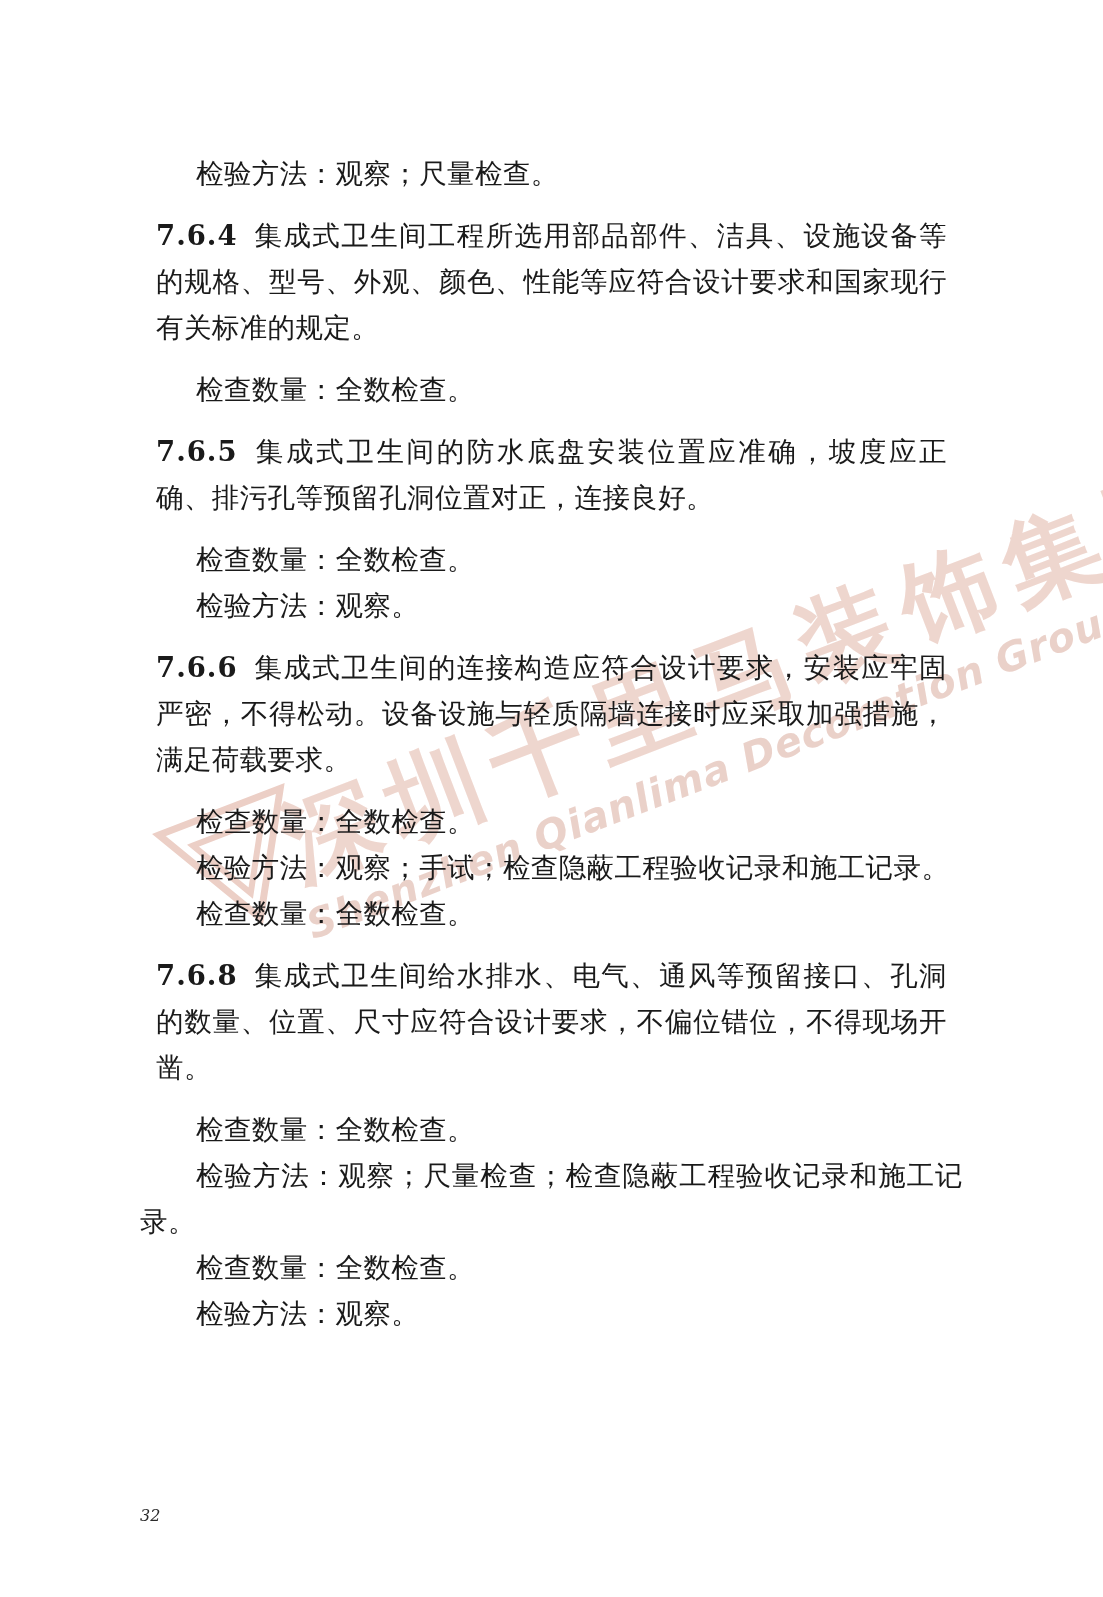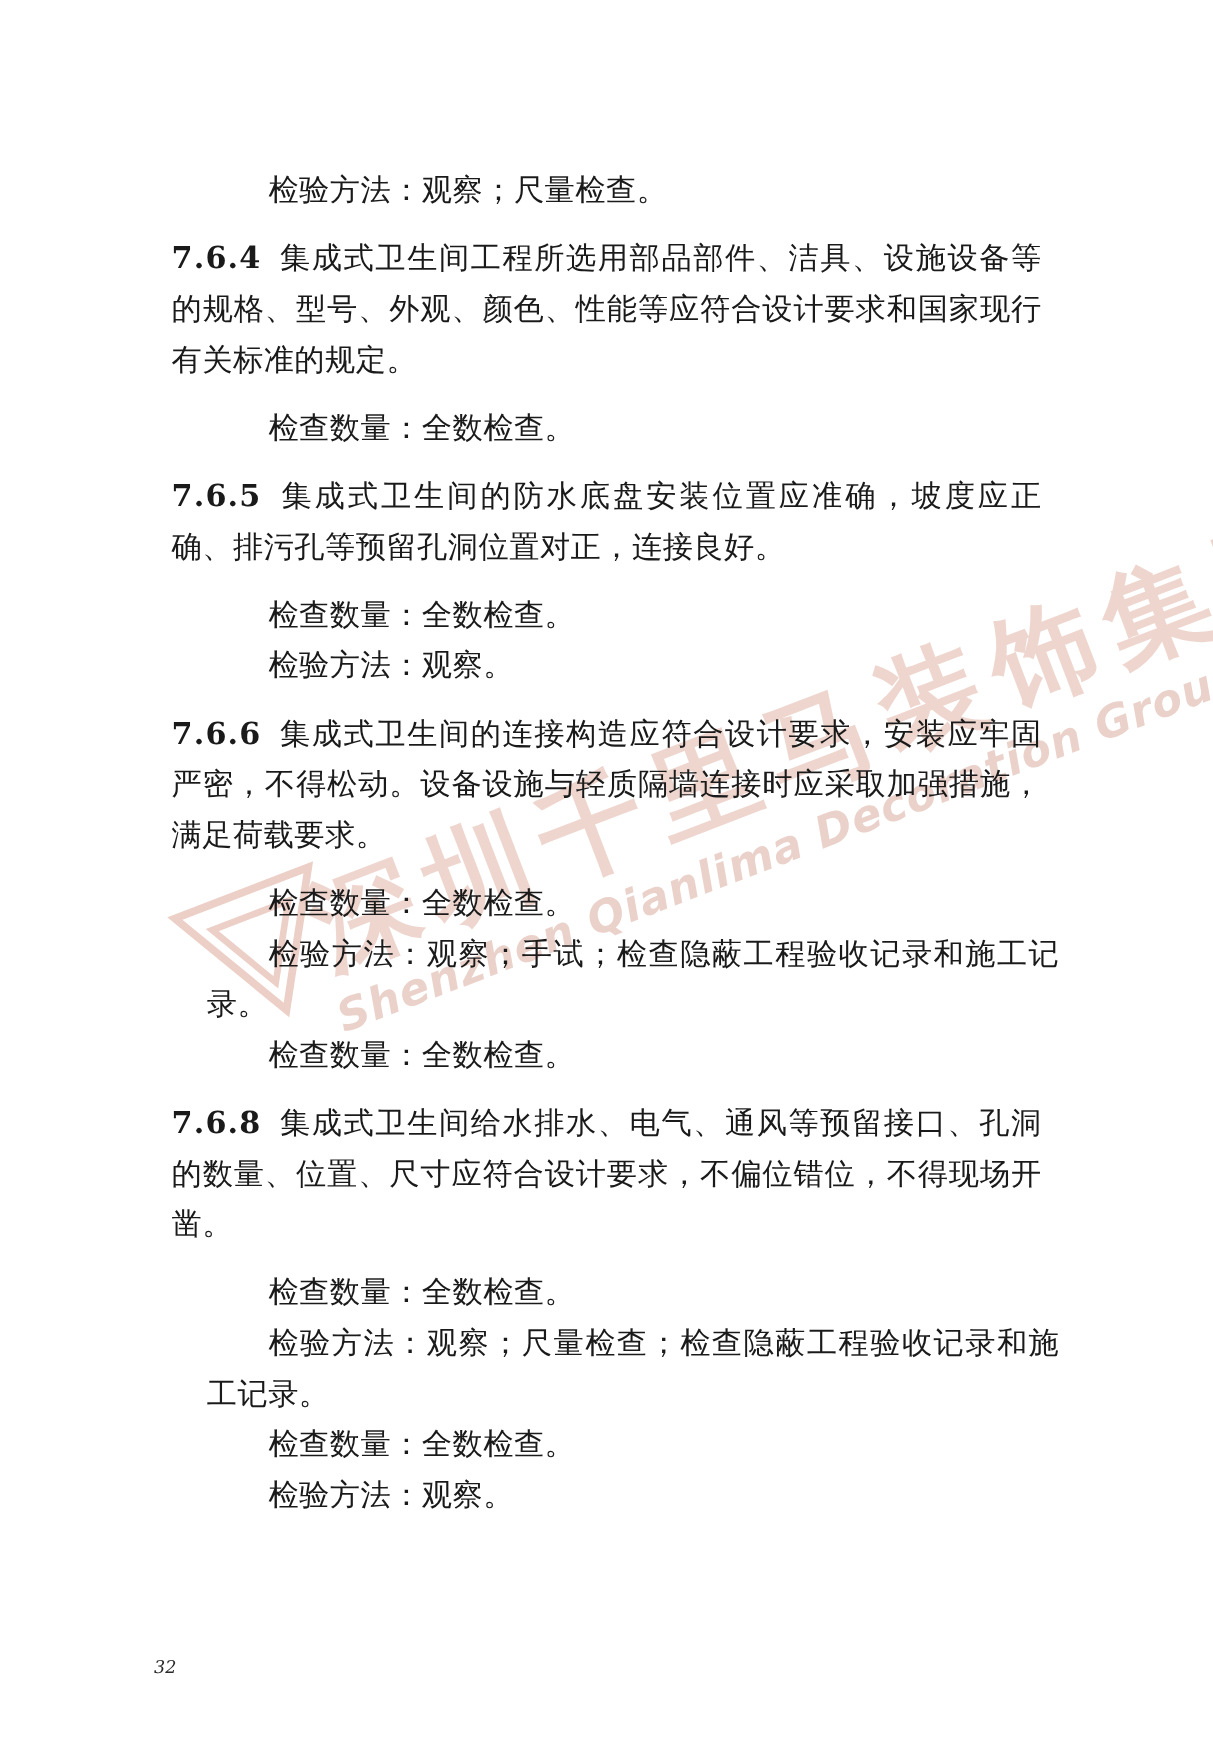--- a/index.html
+++ b/index.html
@@ -51,21 +51,20 @@
   }
 
   .clause .num {
     font-weight: bold;
     letter-spacing: 1px;
     margin-right: 16px;
   }
 
   .indent {
     text-indent: 56px;
-    margin-left: 48px;
   }
 
   .pagenum {
     position: absolute;
     left: 140px;
     bottom: 72px;
     font-size: 16px;
     font-style: italic;
     font-family: "DejaVu Serif", "Liberation Serif", serif;
     color: #2a2a2a;

